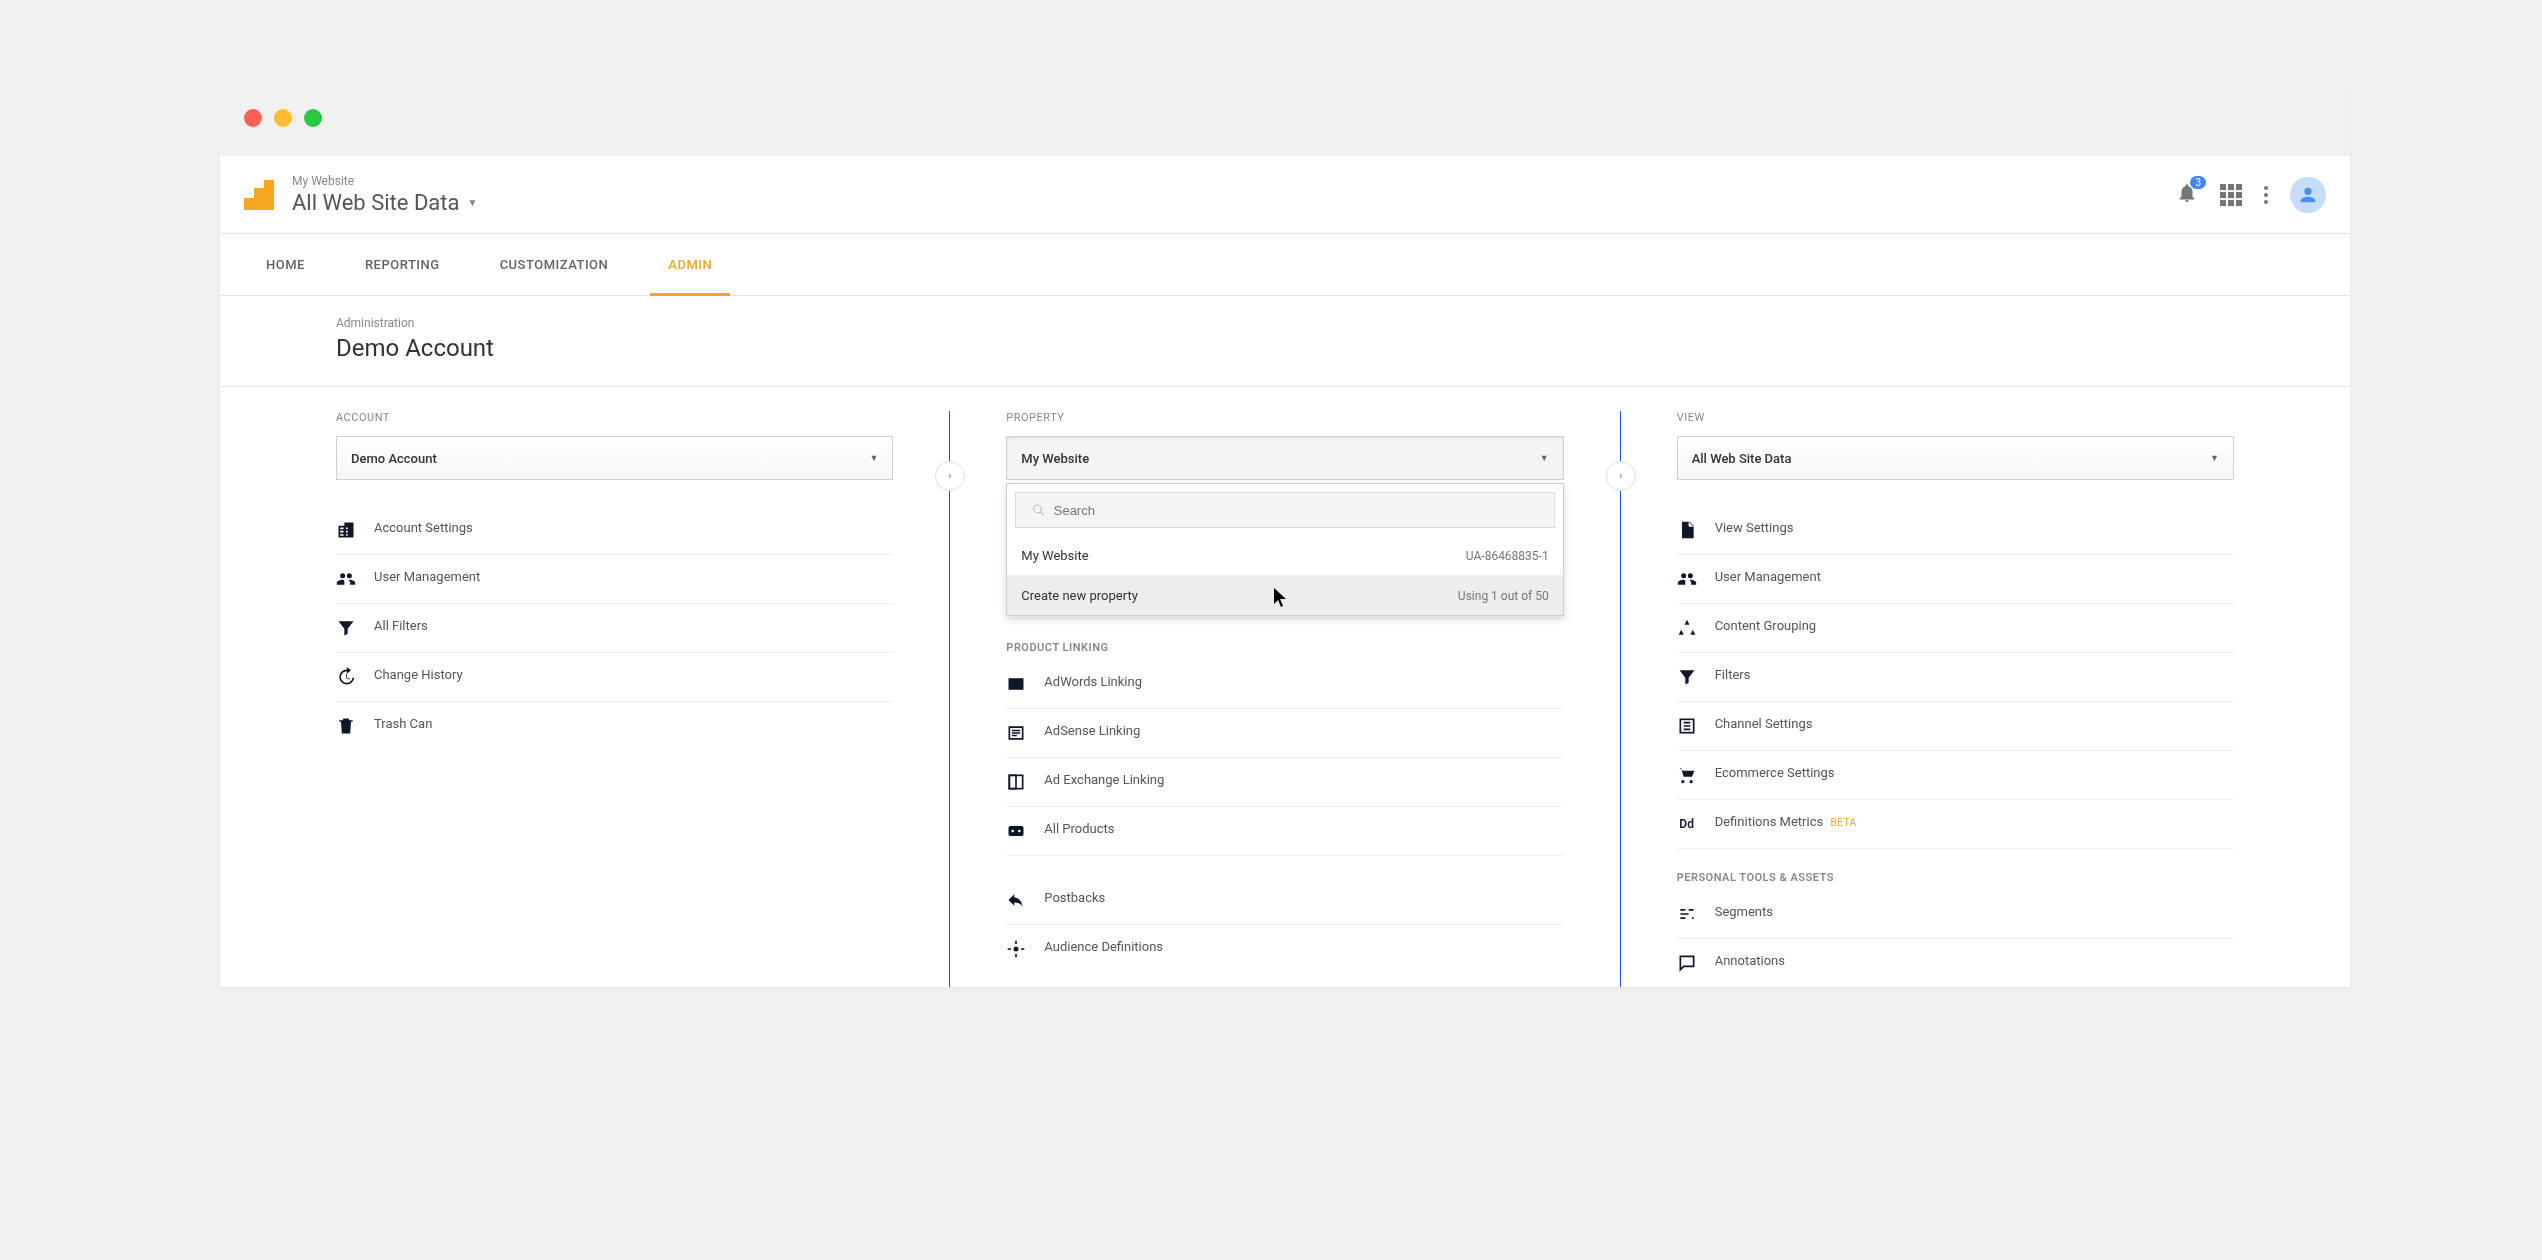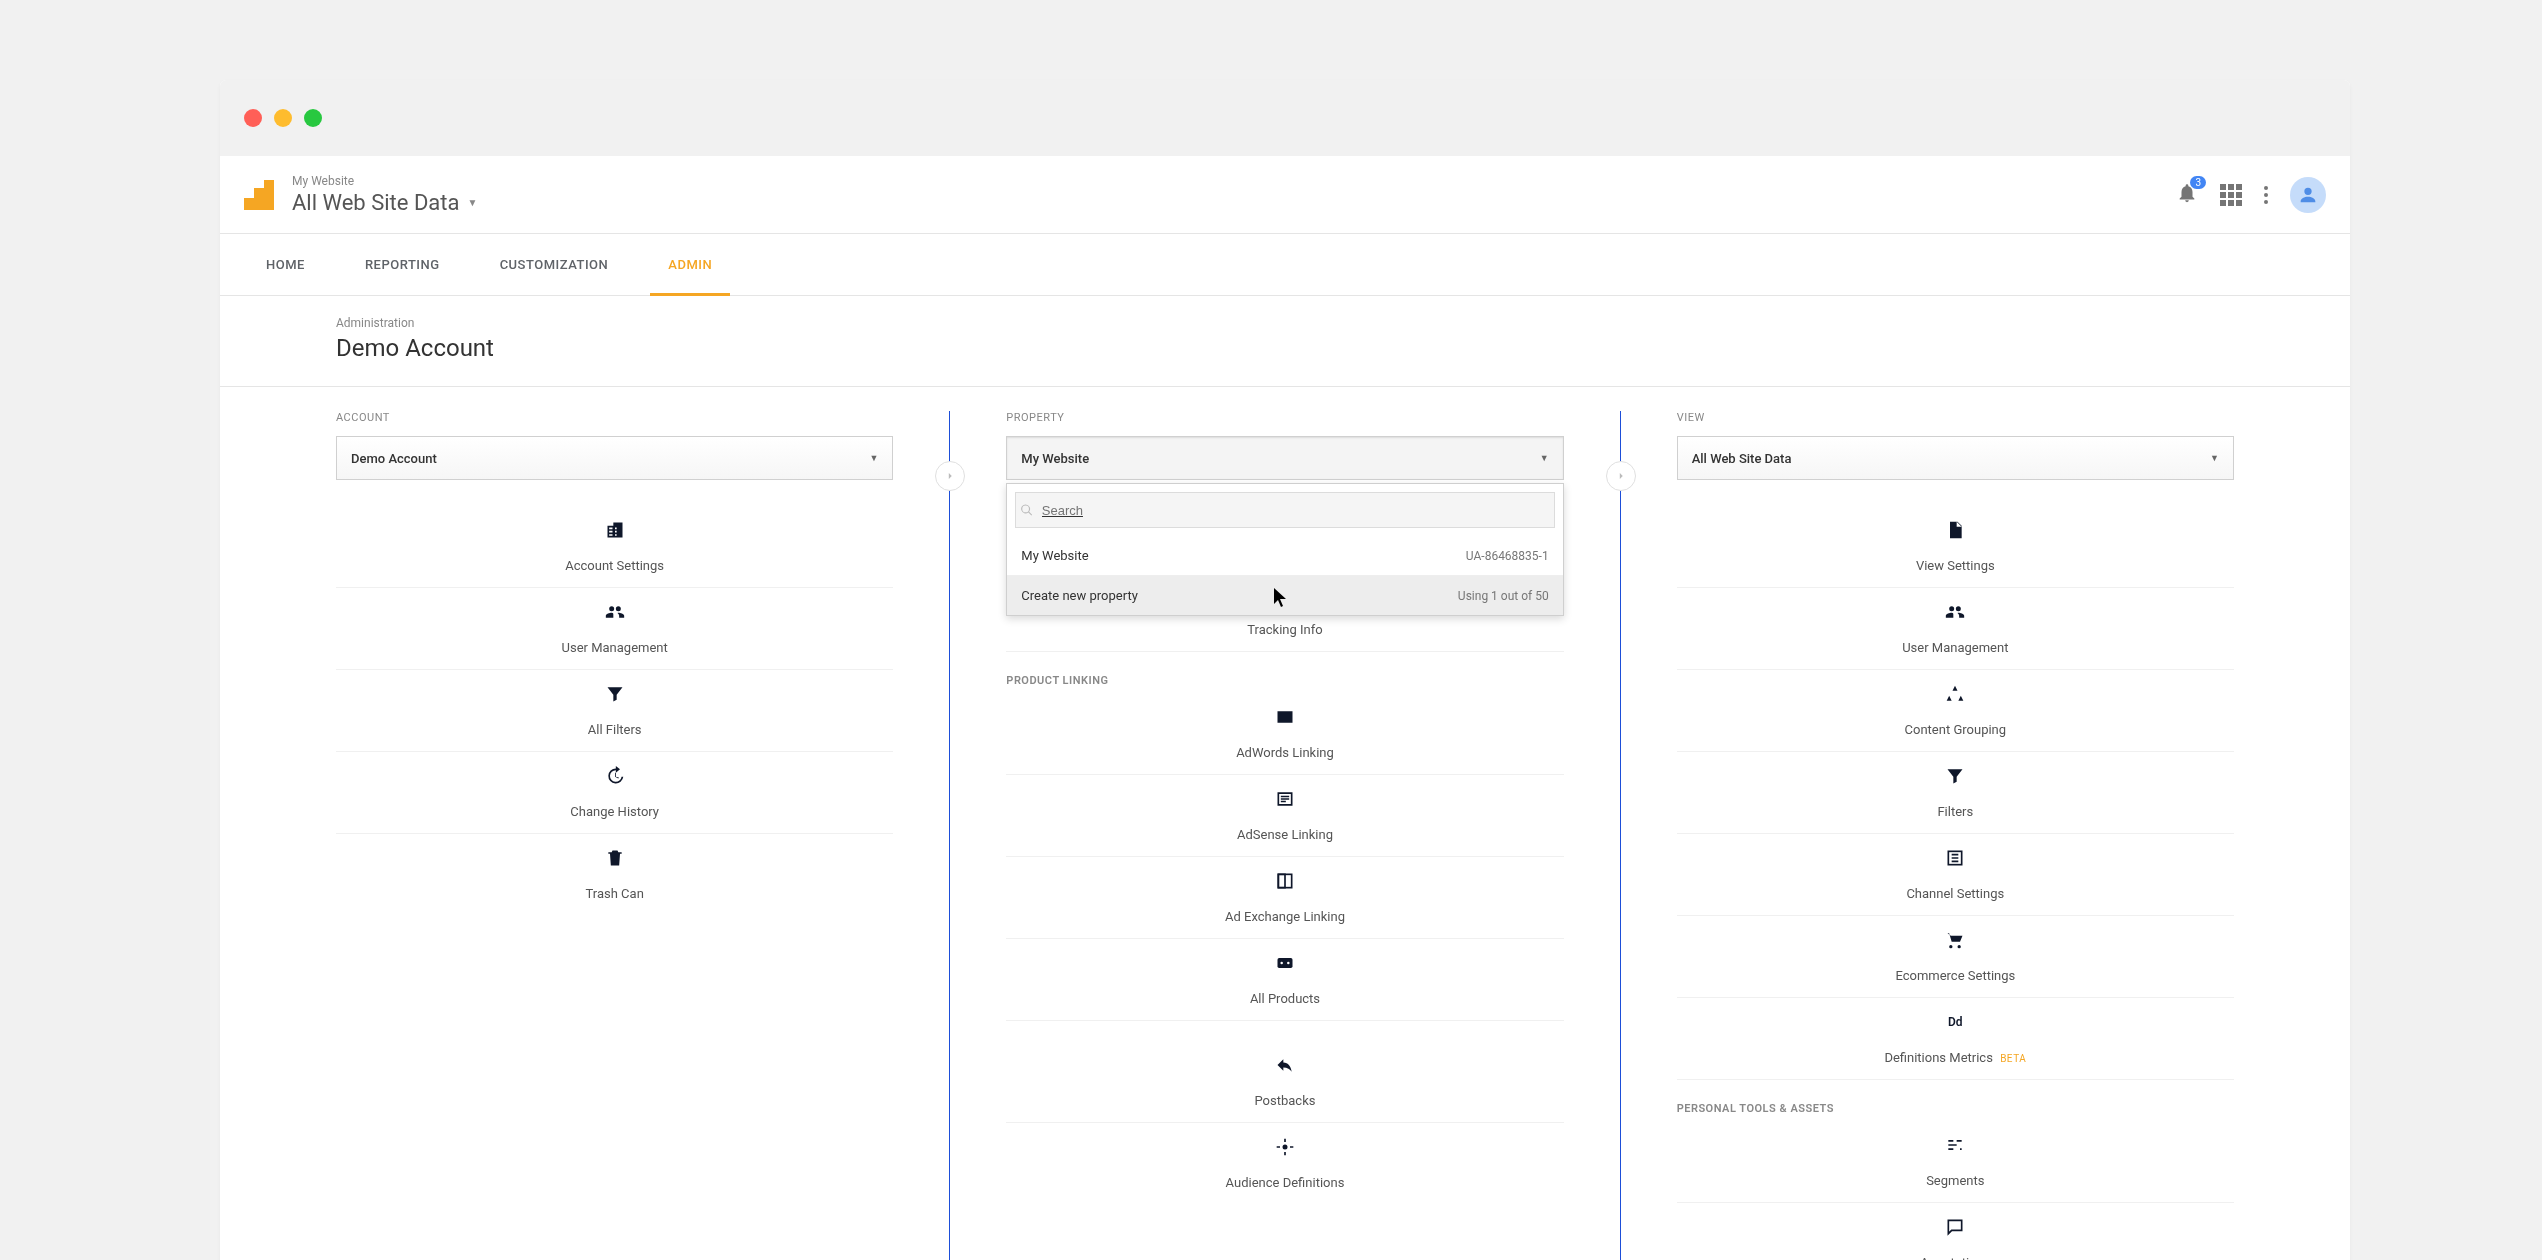--- a/index.html
+++ b/index.html
@@ -129,44 +129,43 @@
     font-size:13px; color:#333; font-weight:500; cursor:pointer;
     margin-bottom: 26px;
   }
   .selector .caret { font-size:9px; color:#666; }
   .selector.open {
     background:#f4f4f4;
     box-shadow: inset 0 1px 2px rgba(0,0,0,.1);
   }
 
   .menu-list .item {
-    display:flex; align-items:center; gap:18px;
+    display:flex; gap:18px;
     padding: 14px 0;
     font-size:13px; color:#555; cursor:pointer;
     border-bottom:1px solid #f0f0f0;
-    flex-direction:column;
   }
   .menu-list .item:last-child { border-bottom:none; }
   .menu-list .icon { width:20px; height:20px; color:#0f172a; display:flex; align-items:center; justify-content:center; flex:none; }
   .section-label {
     font-size:11px; color:#888; letter-spacing:0.5px; text-transform:uppercase;
     padding: 22px 0 6px 0; font-weight:600;
   }
 
   
   .dropdown-panel {
     position:absolute; left:56px; right:56px; top:72px;
     background:#fff; border:1px solid #cfcfcf;
     box-shadow: 0 3px 8px rgba(0,0,0,.15);
     z-index: 20;
   }
   .dropdown-search {
     margin:8px; height:36px;
     border:1px solid #dcdcdc; background:#f5f5f5;
-    display:flex; align-items:center; padding:0 4px; gap:8px;text-decoration:underline;
+    display:flex; align-items:center; padding:0 16px; gap:8px;
   }
   .dropdown-search input {
     border:none; background:transparent; outline:none;
     font-size:13px; color:#777; width:100%;
   }
   .dropdown-search .mag { color:#bbb; }
   .dropdown-row {
     display:flex; align-items:center; justify-content:space-between;
     padding: 12px 14px; font-size:13px; cursor:pointer;
   }

